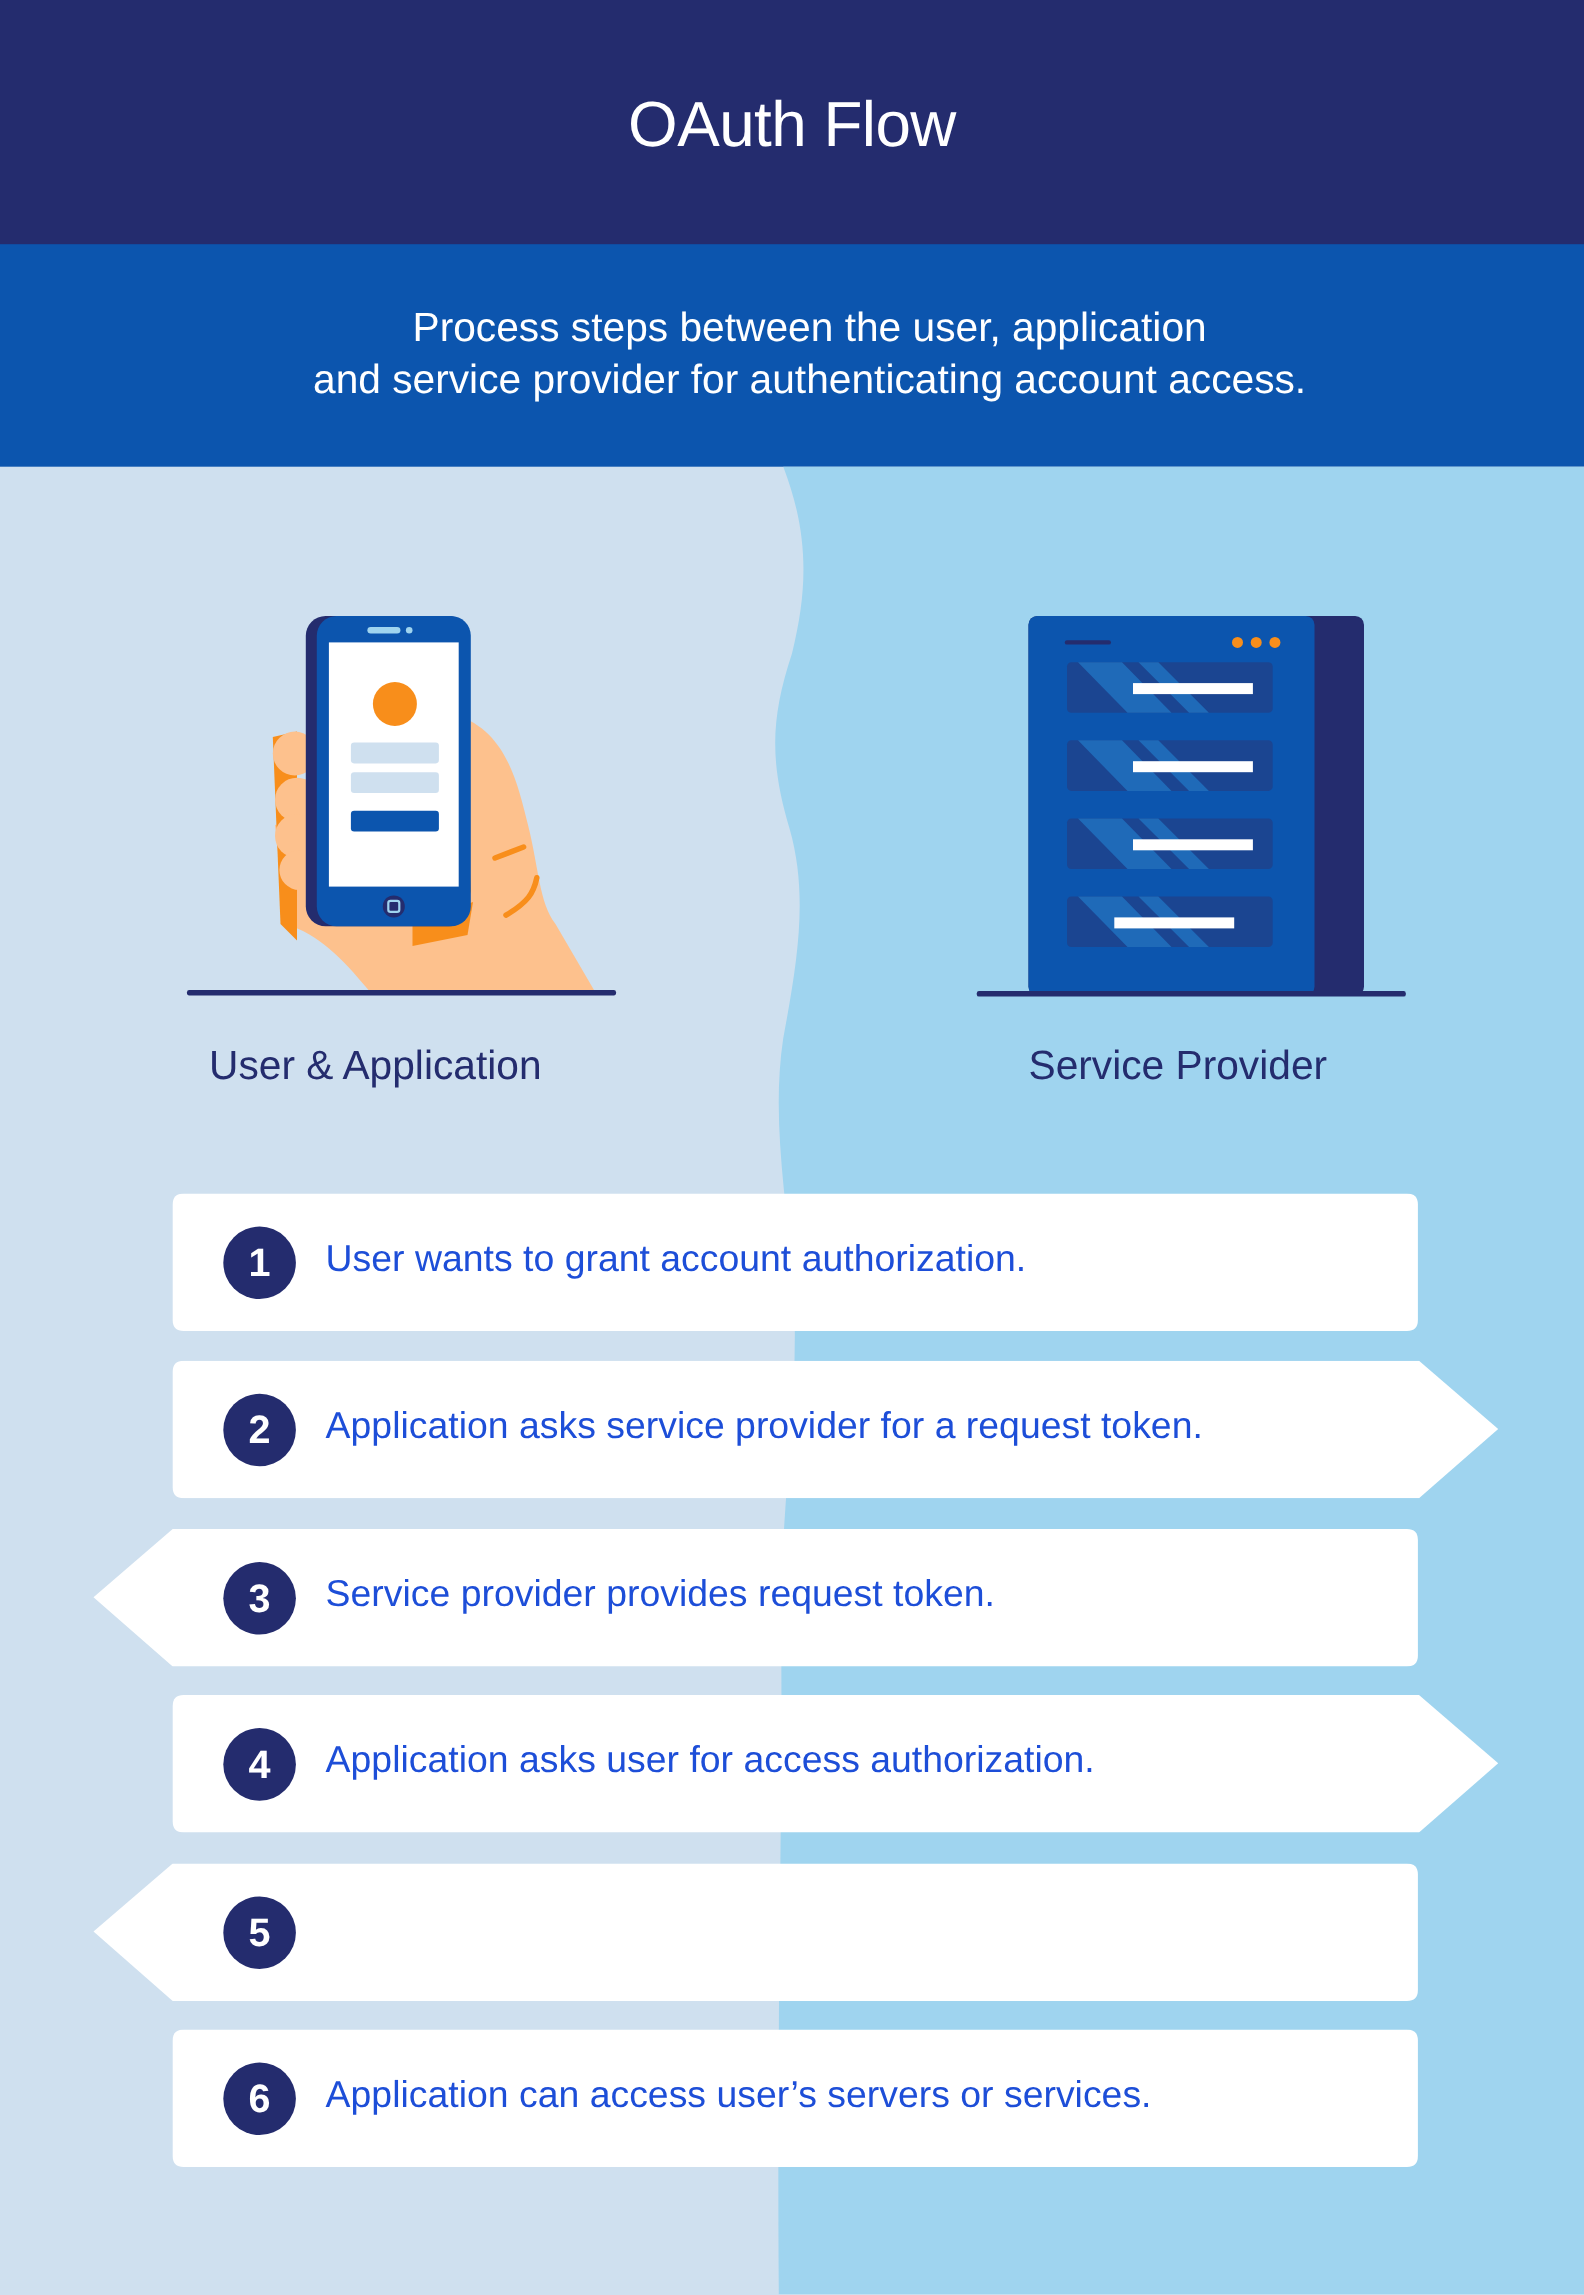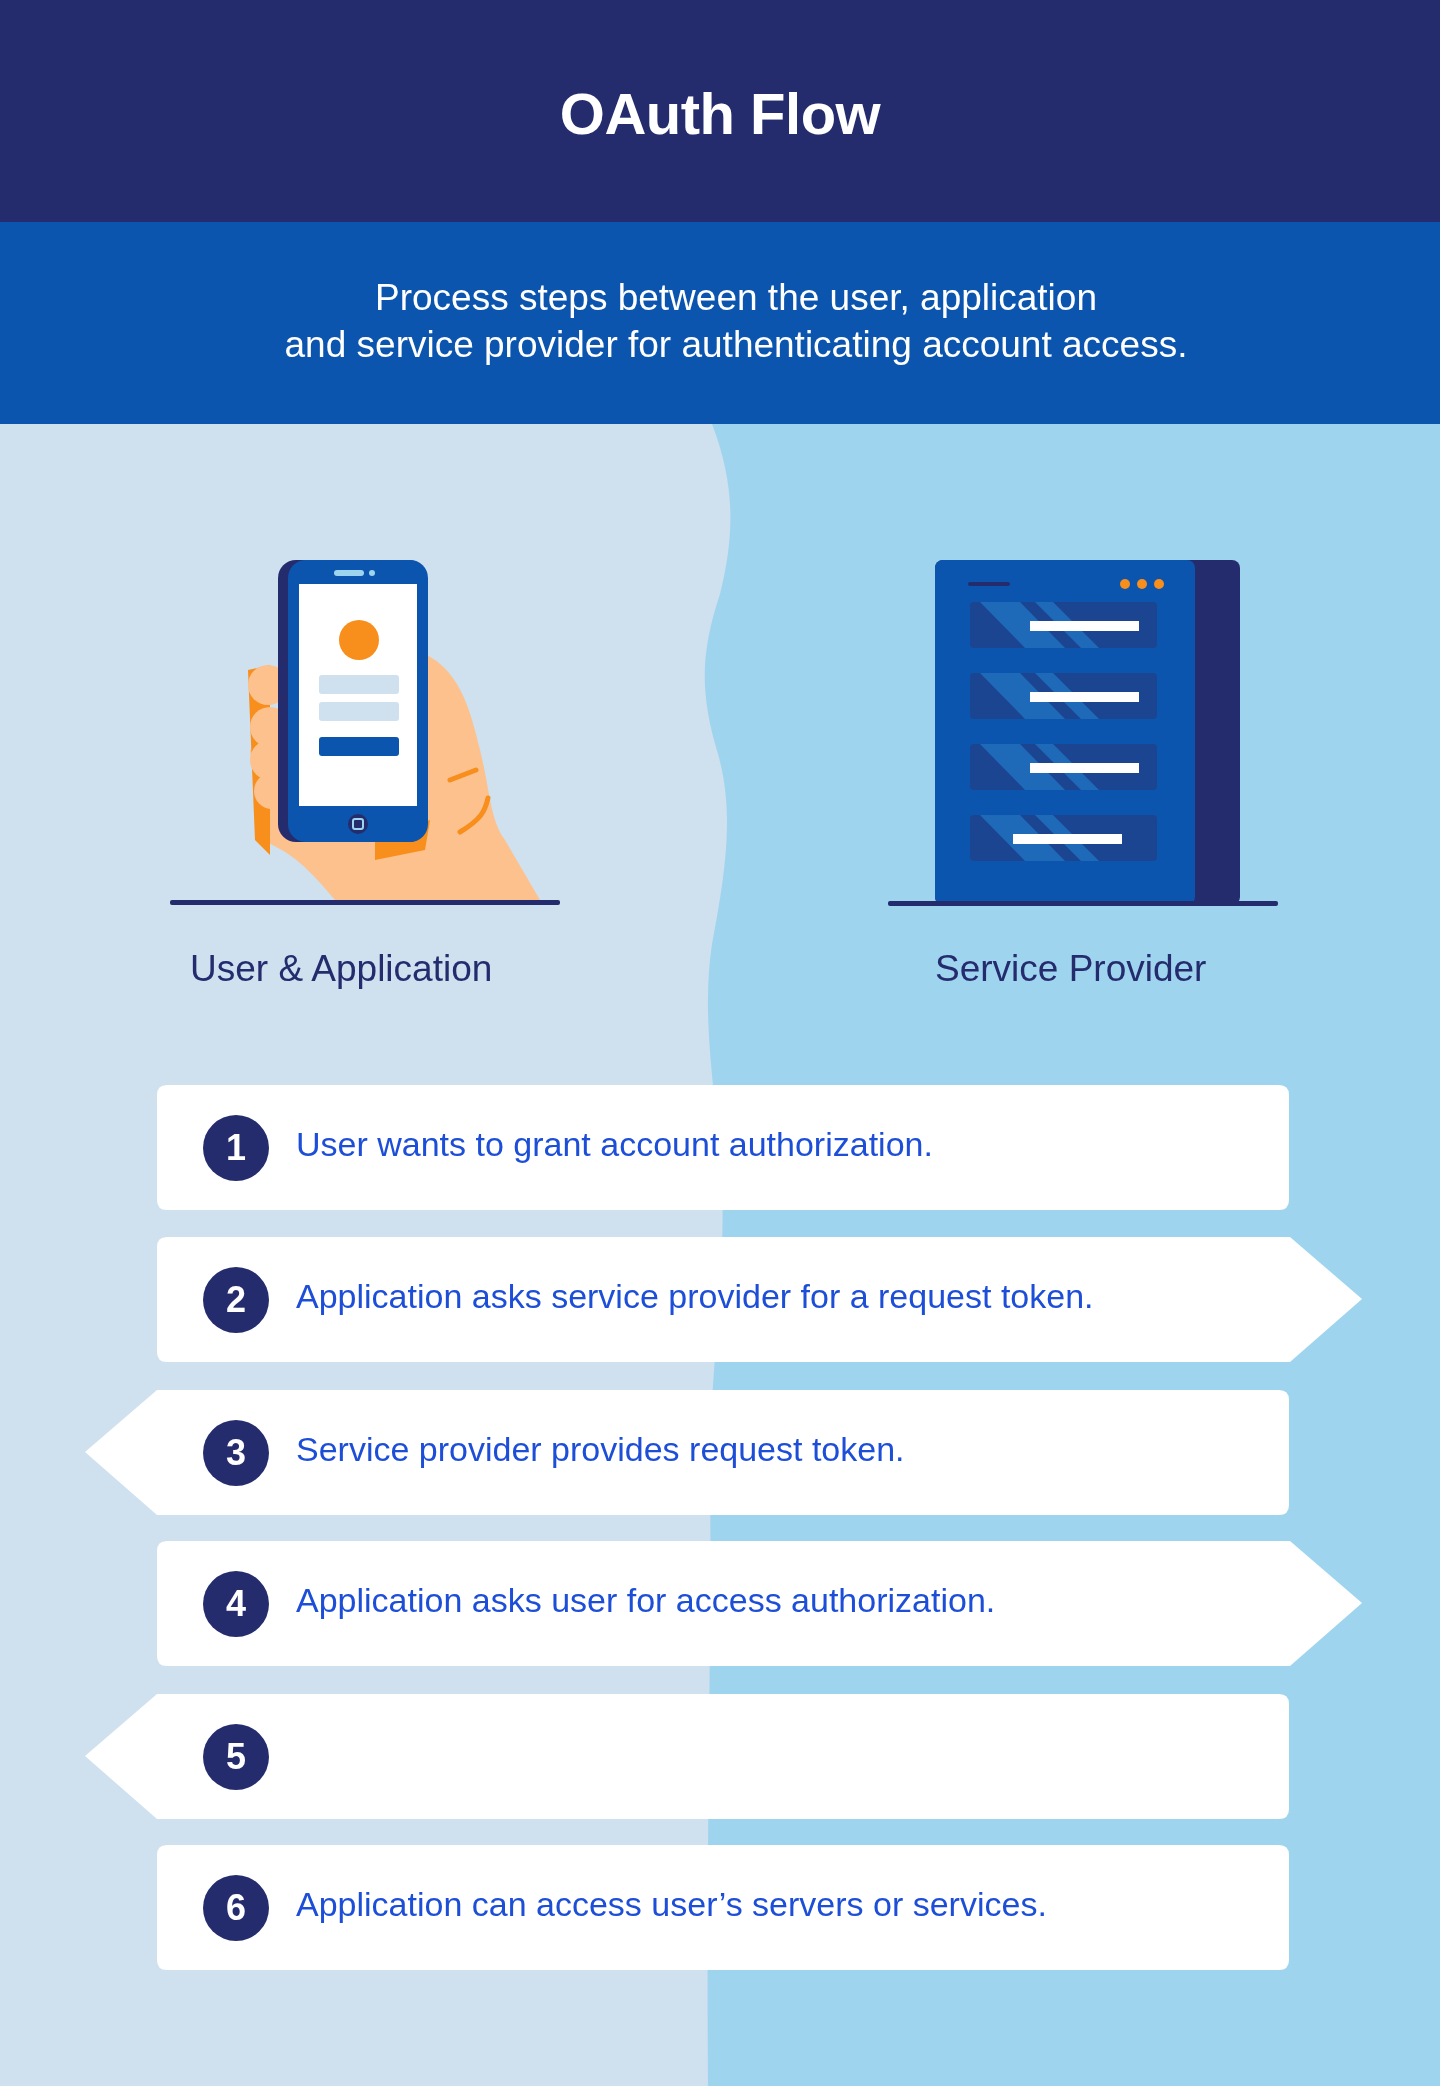--- a/index.html
+++ b/index.html
@@ -1,18 +1,18 @@
 <!DOCTYPE html>
 <html><head>
 <meta charset="utf-8">
 <style>
   html, body { margin:0; padding:0; }
   body { width:1440px; height:2086px; position:relative; overflow:hidden; font-family:"Liberation Sans", sans-serif; background:#cfe0ef; }
   .header { position:absolute; left:0; top:0; width:1440px; height:224px; background:#242c6e; }
-  .title { position:absolute; left:0; top:80px; width:1440px; text-align:center; color:#fff; font-size:58px; font-weight:bold; letter-spacing:-0.5px; }
+  .title { position:absolute; left:0; top:80px; width:1440px; text-align:center; color:#fff; font-size:58px; font-weight:normal; letter-spacing:-0.5px; }
   .band { position:absolute; left:0; top:222px; width:1440px; height:204px; background:#0c55ae; }
   .subtitle { position:absolute; left:16px; top:274px; width:1440px; text-align:center; color:#fff; font-size:37px; line-height:47px; }
   .bg-svg { position:absolute; left:0; top:424px; }
   .illus { position:absolute; }
   .col-label { position:absolute; top:948px; color:#242c6e; font-size:37px; font-weight:normal; }
   .card { position:absolute; left:0; width:1440px; height:125px; }
   .card svg.shape { position:absolute; left:0; top:0; }
   .num { position:absolute; left:203px; top:30px; width:66px; height:66px; border-radius:50%; background:#242c6e; color:#fff; font-weight:bold; font-size:36px; text-align:center; line-height:66px; }
   .step-text { position:absolute; left:296px; top:40px; color:#1d4ed8; font-size:34px; white-space:nowrap; }
 </style>

